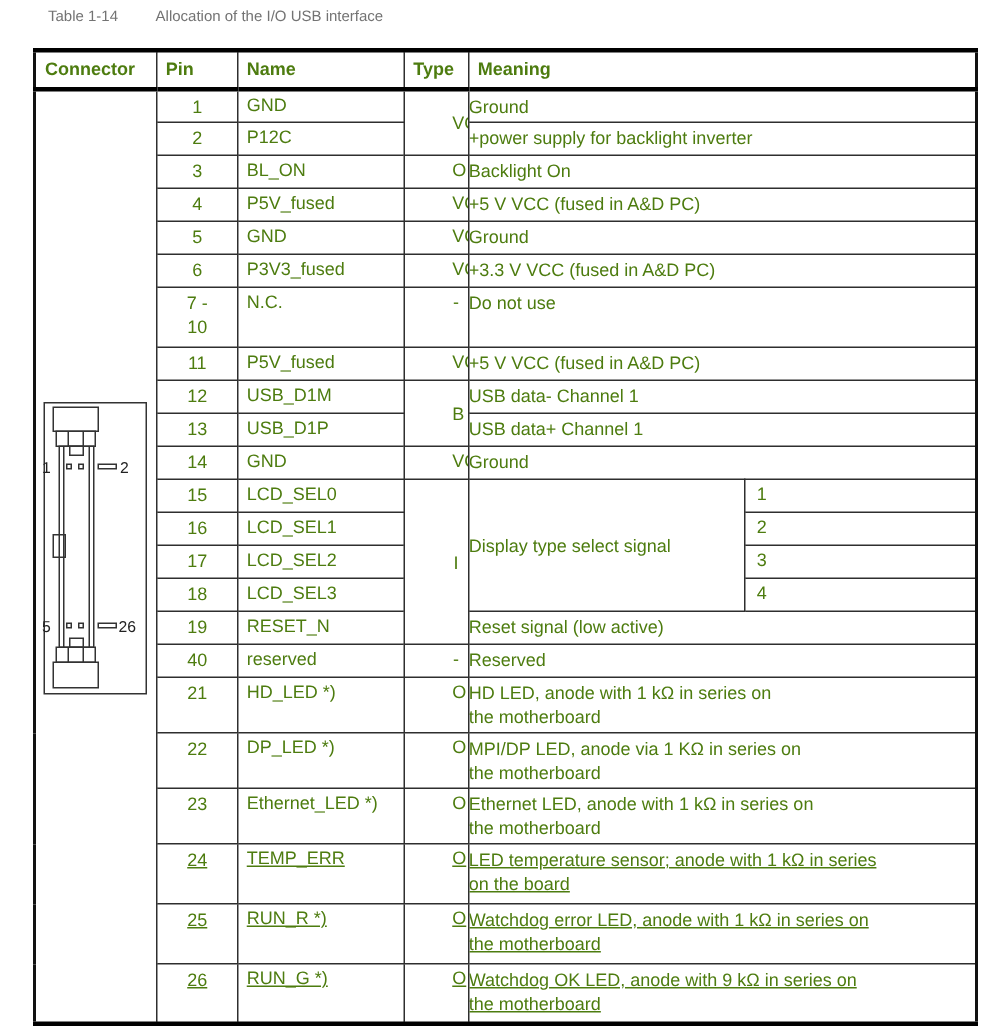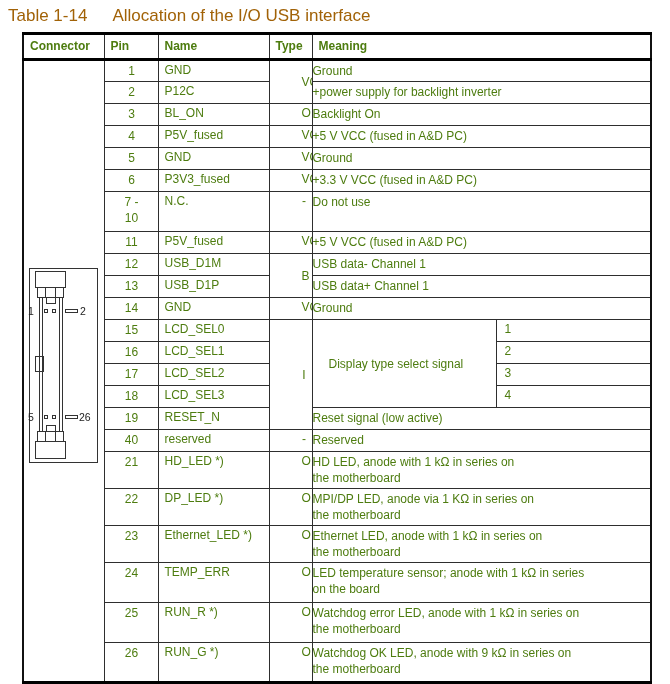--- a/index.html
+++ b/index.html
@@ -2,21 +2,21 @@
 <html><head>
 <meta charset="utf-8">
 <style>
   html,body{margin:0;padding:0;}
   body{
     width:670px;height:684px;background:#ffffff;position:relative;
     font-family:"Liberation Sans","DejaVu Sans",sans-serif;
     color:#1c1c1c;-webkit-font-smoothing:antialiased;
   }
   .doc-title{
-    position:absolute;left:8px;top:6px;font-size:17px;color:#a16207;
+    position:absolute;left:32px;top:6px;font-size:10px;color:#737373;
     white-space:nowrap;
   }
   .doc-title .caption{margin-left:25px;}
 
   table.pin-table{
     position:absolute;left:22px;top:32px;width:628px;
     border-collapse:collapse;table-layout:fixed;
     font-size:12px;color:#4d7c0f;
     border-top:3px solid #000;border-bottom:3px solid #000;
     border-left:2px solid #111;border-right:2px solid #111;
@@ -28,29 +28,29 @@
     overflow:hidden;
   }
   .pin-table thead th{
     font-weight:bold;text-align:left;height:17px;
     padding-top:4px;border-bottom:3px solid #000;
   }
   th.h-conn,th.h-pin{text-align:center;}
   tr.std{height:22px;}
   tr.tall{height:40px;}
   tr.two{height:37px;}
-  tr.two-b{height:40px;}
+  tr.two-b{height:40px;text-decoration:underline;}
 
   td.c-conn{vertical-align:middle;text-align:center;padding:0;}
   td.c-pin{text-align:center;white-space:pre-line;line-height:16px;}
   td.c-name{white-space:nowrap;}
   td.c-type{text-align:center;padding-left:32px;}
   td.c-type.merged{vertical-align:middle;}
   td.c-meaning{padding-left:0;white-space:pre-line;line-height:16px;}
-  td.c-sel{vertical-align:middle;padding-left:16px;}
+  td.c-sel{vertical-align:middle;padding-left:0;}
   td.c-val{padding-left:8px;}
 
   .conn-svg{display:block;margin:0 auto;position:relative;top:-6px;overflow:visible;}
   .conn-svg rect,.conn-svg line{fill:none;stroke:#333;stroke-width:1;}
   .conn-svg text{fill:#222;font-size:10.5px;font-family:"Liberation Sans","DejaVu Sans",sans-serif;stroke:none;}
 </style>
 </head>
 <body>
 
 <div class="doc-title">

